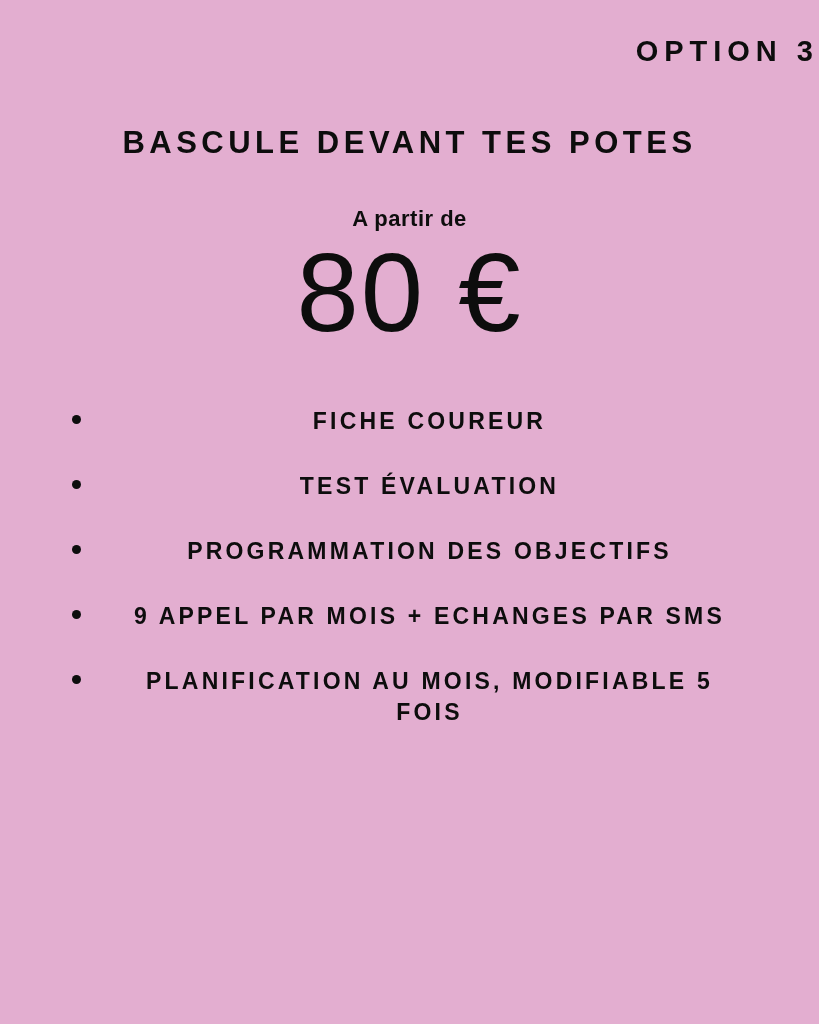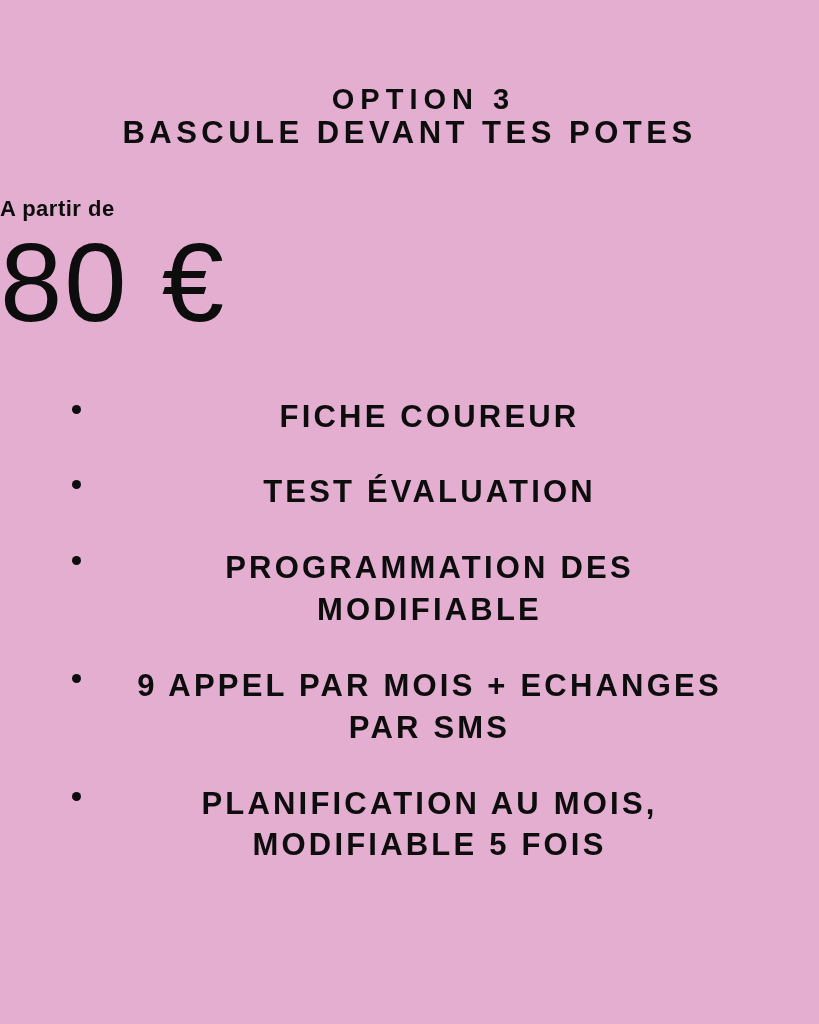--- a/index.html
+++ b/index.html
@@ -16,36 +16,38 @@
   }
   .poster {
     position: relative;
     width: 819px;
     height: 1024px;
     box-sizing: border-box;
     padding: 0;
     background: #e3aed0;
   }
   .option-label {
-    text-align: center;
+    text-align: right;
     font-size: 29px;
     font-weight: bold;
     letter-spacing: 6px;
-    margin-top: 84px;
+    margin-top: 36px;
     line-height: 1.1;
     padding-left: 28px;
   }
   .headline {
     text-align: center;
     font-size: 31px;
     font-weight: bold;
     letter-spacing: 4.5px;
+    margin-top: 58px;
     line-height: 1.1;
   }
   .price-block {
+    text-align: center;
     margin-top: 48px;
   }
   .price-prefix {
     font-size: 22px;
     font-weight: bold;
     letter-spacing: 0.5px;
     line-height: 1;
   }
   .price-amount {
     font-family: Liberation Sans, sans-serif;
@@ -58,21 +60,21 @@
   .features {
     margin: 0;
     padding: 0;
     list-style: none;
     margin-top: 54px;
   }
   .feature-item {
     position: relative;
     display: block;
     text-align: center;
-    font-size: 31px;
+    font-size: 23px;
     font-weight: bold;
     letter-spacing: 3.2px;
     line-height: 1.35;
     padding: 0 70px 0 110px;
     margin-bottom: 34px;
   }
   .feature-item .bullet {
     position: absolute;
     left: 72px;
     top: 9px;
@@ -107,21 +109,21 @@
     <li class="feature-item">
       <span class="bullet"></span>
       <span class="feature-text">FICHE COUREUR</span>
     </li>
     <li class="feature-item">
       <span class="bullet"></span>
       <span class="feature-text">TEST ÉVALUATION</span>
     </li>
     <li class="feature-item">
       <span class="bullet"></span>
-      <span class="feature-text">PROGRAMMATION DES MODIFIABLE</span>
+      <span class="feature-text">PROGRAMMATION DES OBJECTIFS</span>
     </li>
     <li class="feature-item">
       <span class="bullet"></span>
       <span class="feature-text">9 APPEL PAR MOIS + ECHANGES PAR SMS</span>
     </li>
     <li class="feature-item">
       <span class="bullet"></span>
       <span class="feature-text">PLANIFICATION AU MOIS, MODIFIABLE 5 FOIS</span>
     </li>
   </ul>

